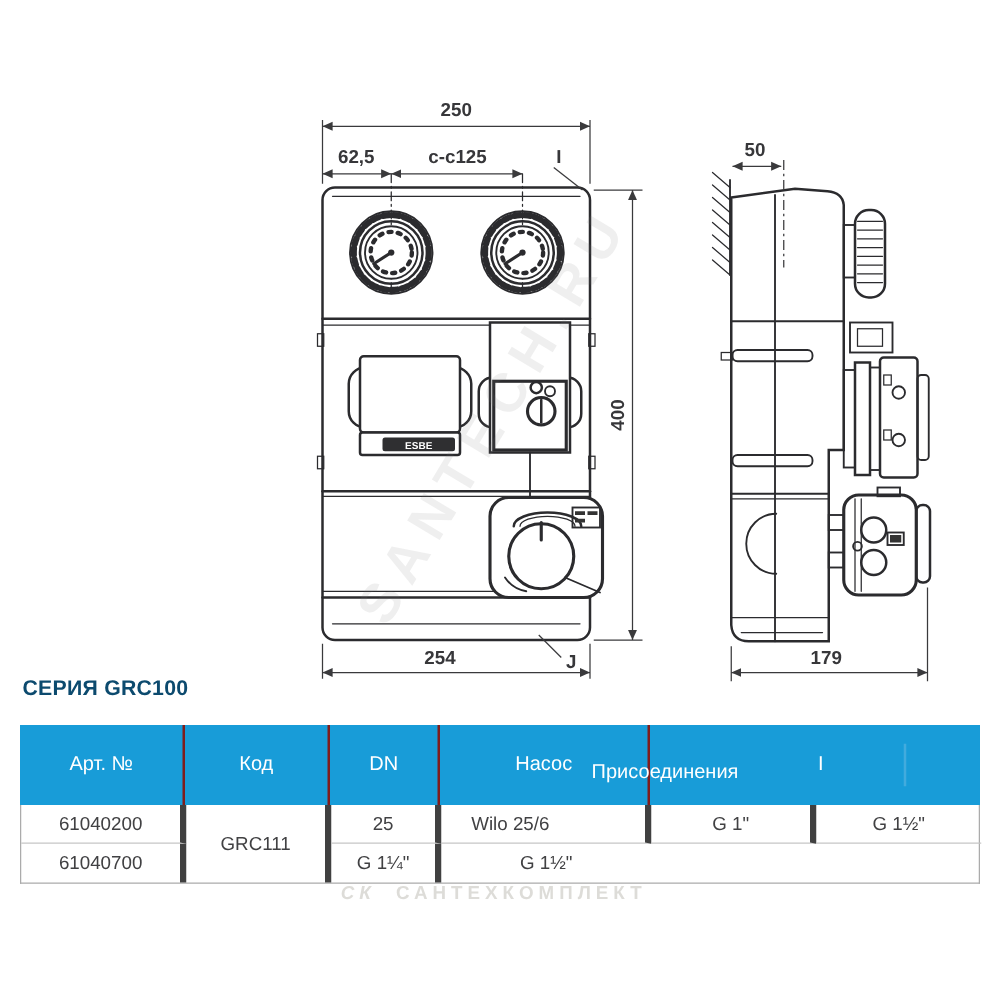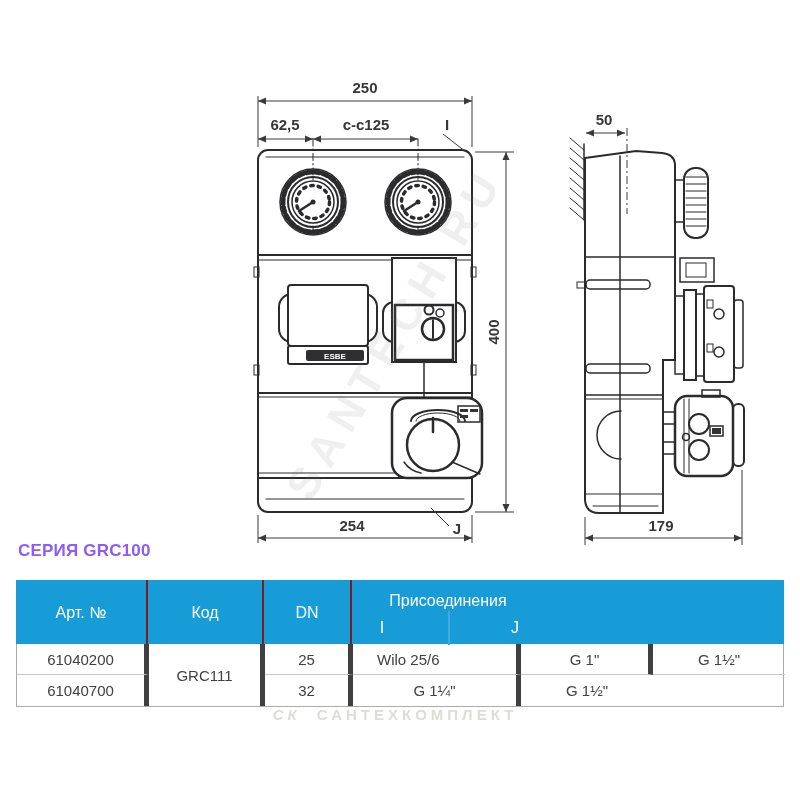--- a/index.html
+++ b/index.html
@@ -6,28 +6,28 @@
   #page{position:relative;width:800px;height:800px;background:#fff;overflow:hidden;
         font-family:"Liberation Sans",sans-serif;}
   svg text{font-family:"Liberation Sans",sans-serif;}
   .dimtxt{font-size:15px;font-weight:bold;fill:#37373a;text-anchor:middle;}
   .wm-diag{position:absolute;left:95px;top:308px;width:600px;text-align:center;
            transform:rotate(-59deg);font-size:44px;font-weight:bold;letter-spacing:9px;
            color:rgba(125,125,125,0.12);white-space:nowrap;pointer-events:none;}
   .wm-bottom{position:absolute;left:0;top:706px;width:790px;text-align:center;
              font-size:15px;font-weight:bold;letter-spacing:4px;color:rgba(165,162,152,0.38);}
   .wm-bottom .ck{font-style:italic;margin-right:16px;}
-  .title{position:absolute;left:18px;top:541px;font-size:17px;font-weight:800;color:#8b5cf6;
+  .title{position:absolute;left:18px;top:541px;font-size:17px;font-weight:800;color:#0c4a6e;
          letter-spacing:0.2px;}
   
   .tbl{position:absolute;left:16px;top:580px;width:768px;}
   .th{display:grid;grid-template-columns:132px 116px 88px 168px 264px;height:64px;
       background:#189cd8;color:#fff;font-size:16px;}
   .th .hc{display:flex;align-items:center;justify-content:center;border-right:2px solid #7f1d1d;}
-  .th .conn{display:flex;flex-direction:column;border-right:none;margin-left:24px;}
+  .th .conn{display:flex;flex-direction:row;border-right:none;margin-left:24px;}
   .conn-top{height:30px;display:flex;align-items:flex-end;justify-content:center;padding-bottom:1px;}
   .conn-sub{display:grid;grid-template-columns:132px 132px;height:34px;}
   .conn-sub div{display:flex;align-items:center;justify-content:center;}
   .conn-sub .jc{border-left:2px solid #42abdd;}
   .tb{display:grid;grid-template-columns:132px 116px 88px 168px 132px 132px;grid-auto-rows:31px;
       border-left:1px solid #ababab;border-right:1px solid #ababab;border-bottom:1px solid #ababab;
       background:#fff;}
   .tb .c{border-right:5px solid #404040;border-bottom:1px solid #c6c6c6;display:flex;
          align-items:center;justify-content:center;font-size:15px;color:#414143;}
   .tb .c:nth-child(6n){border-right:none;}
@@ -231,37 +231,37 @@
 
   
   <div class="title">СЕРИЯ GRC100</div>
 
   
   <div class="tbl">
     <div class="th">
       <div class="hc">Арт. №</div>
       <div class="hc">Код</div>
       <div class="hc">DN</div>
+      <div class="hc">Насос</div>
       <div class="hc conn">
         <div class="conn-top">Присоединения</div>
         <div class="conn-sub">
           <div>I</div>
           <div class="jc">J</div>
         </div>
       </div>
     </div>
     <div class="tb">
       <div class="c">61040200</div>
       <div class="c code">GRC111</div>
       <div class="c">25</div>
       <div class="c pumpcell">Wilo 25/6</div>
       <div class="c">G 1"</div>
       <div class="c jend">G 1½"</div>
       <div class="c lastrow">61040700</div>
-      <div class="c lastrow">32</div>
       <div class="c lastrow">G 1¼"</div>
       <div class="c jend lastrow">G 1½"</div>
     </div>
   </div>
 
   
   <div class="wm-bottom">
     <span class="ck">СК</span><span>САНТЕХКОМПЛЕКТ</span>
   </div>
 

